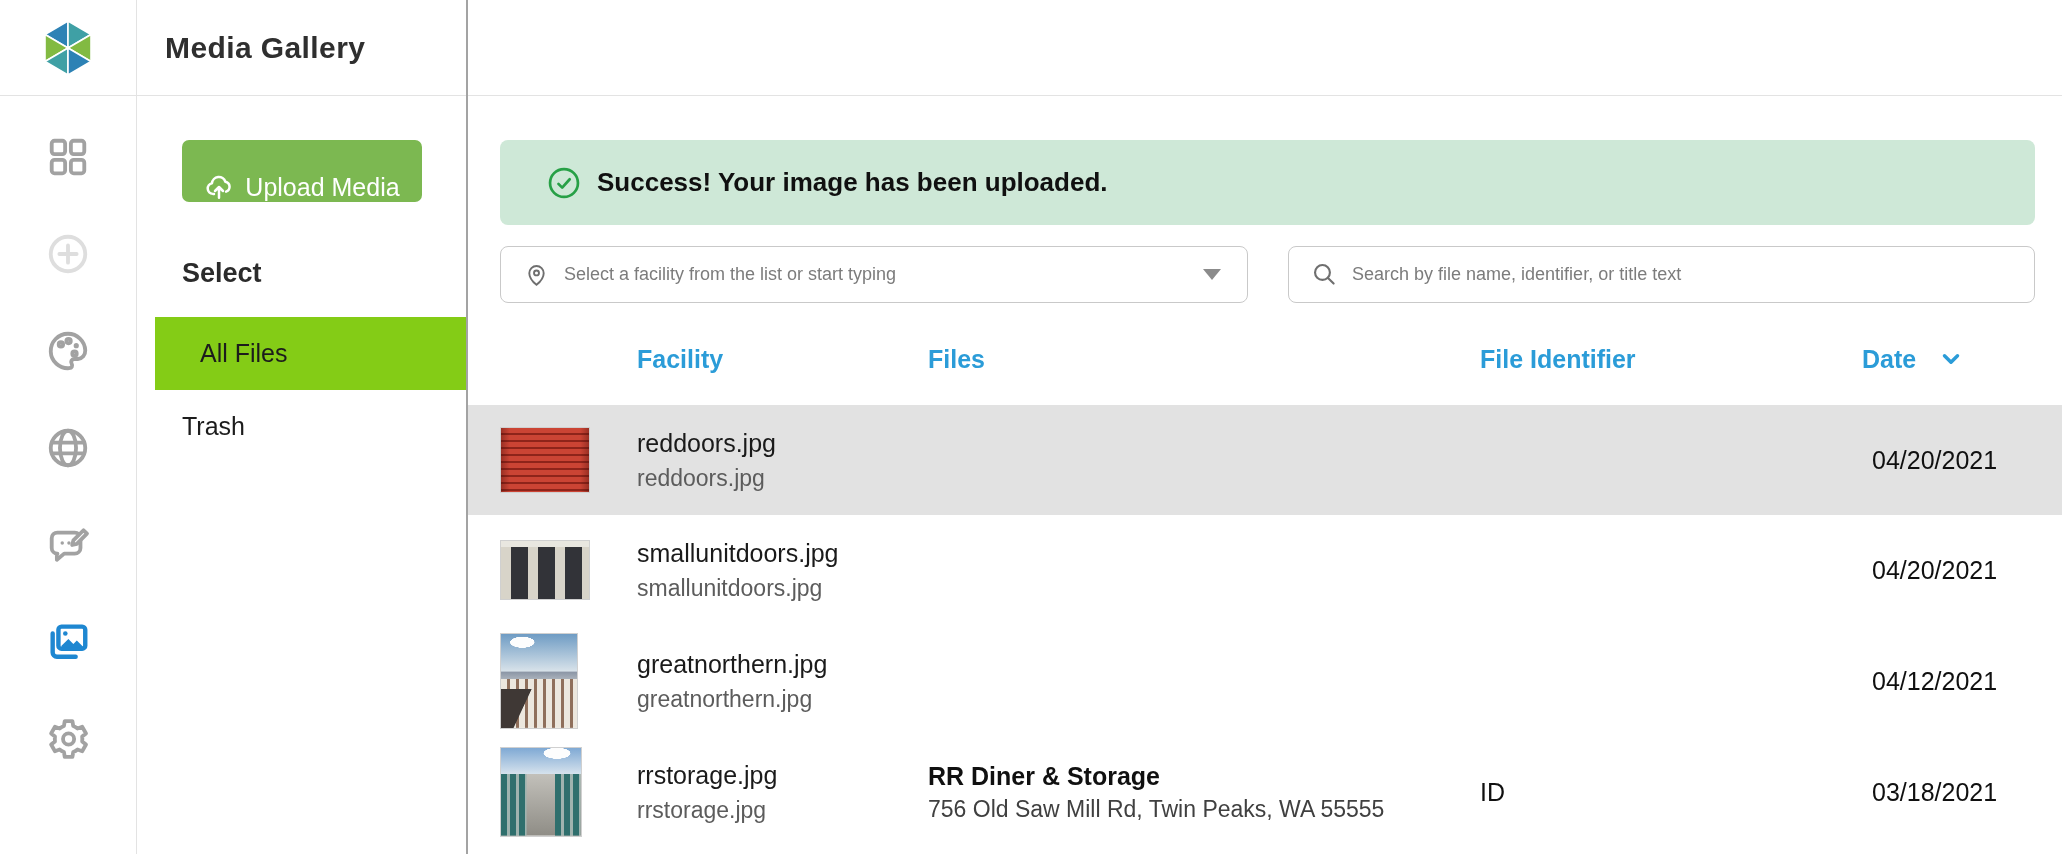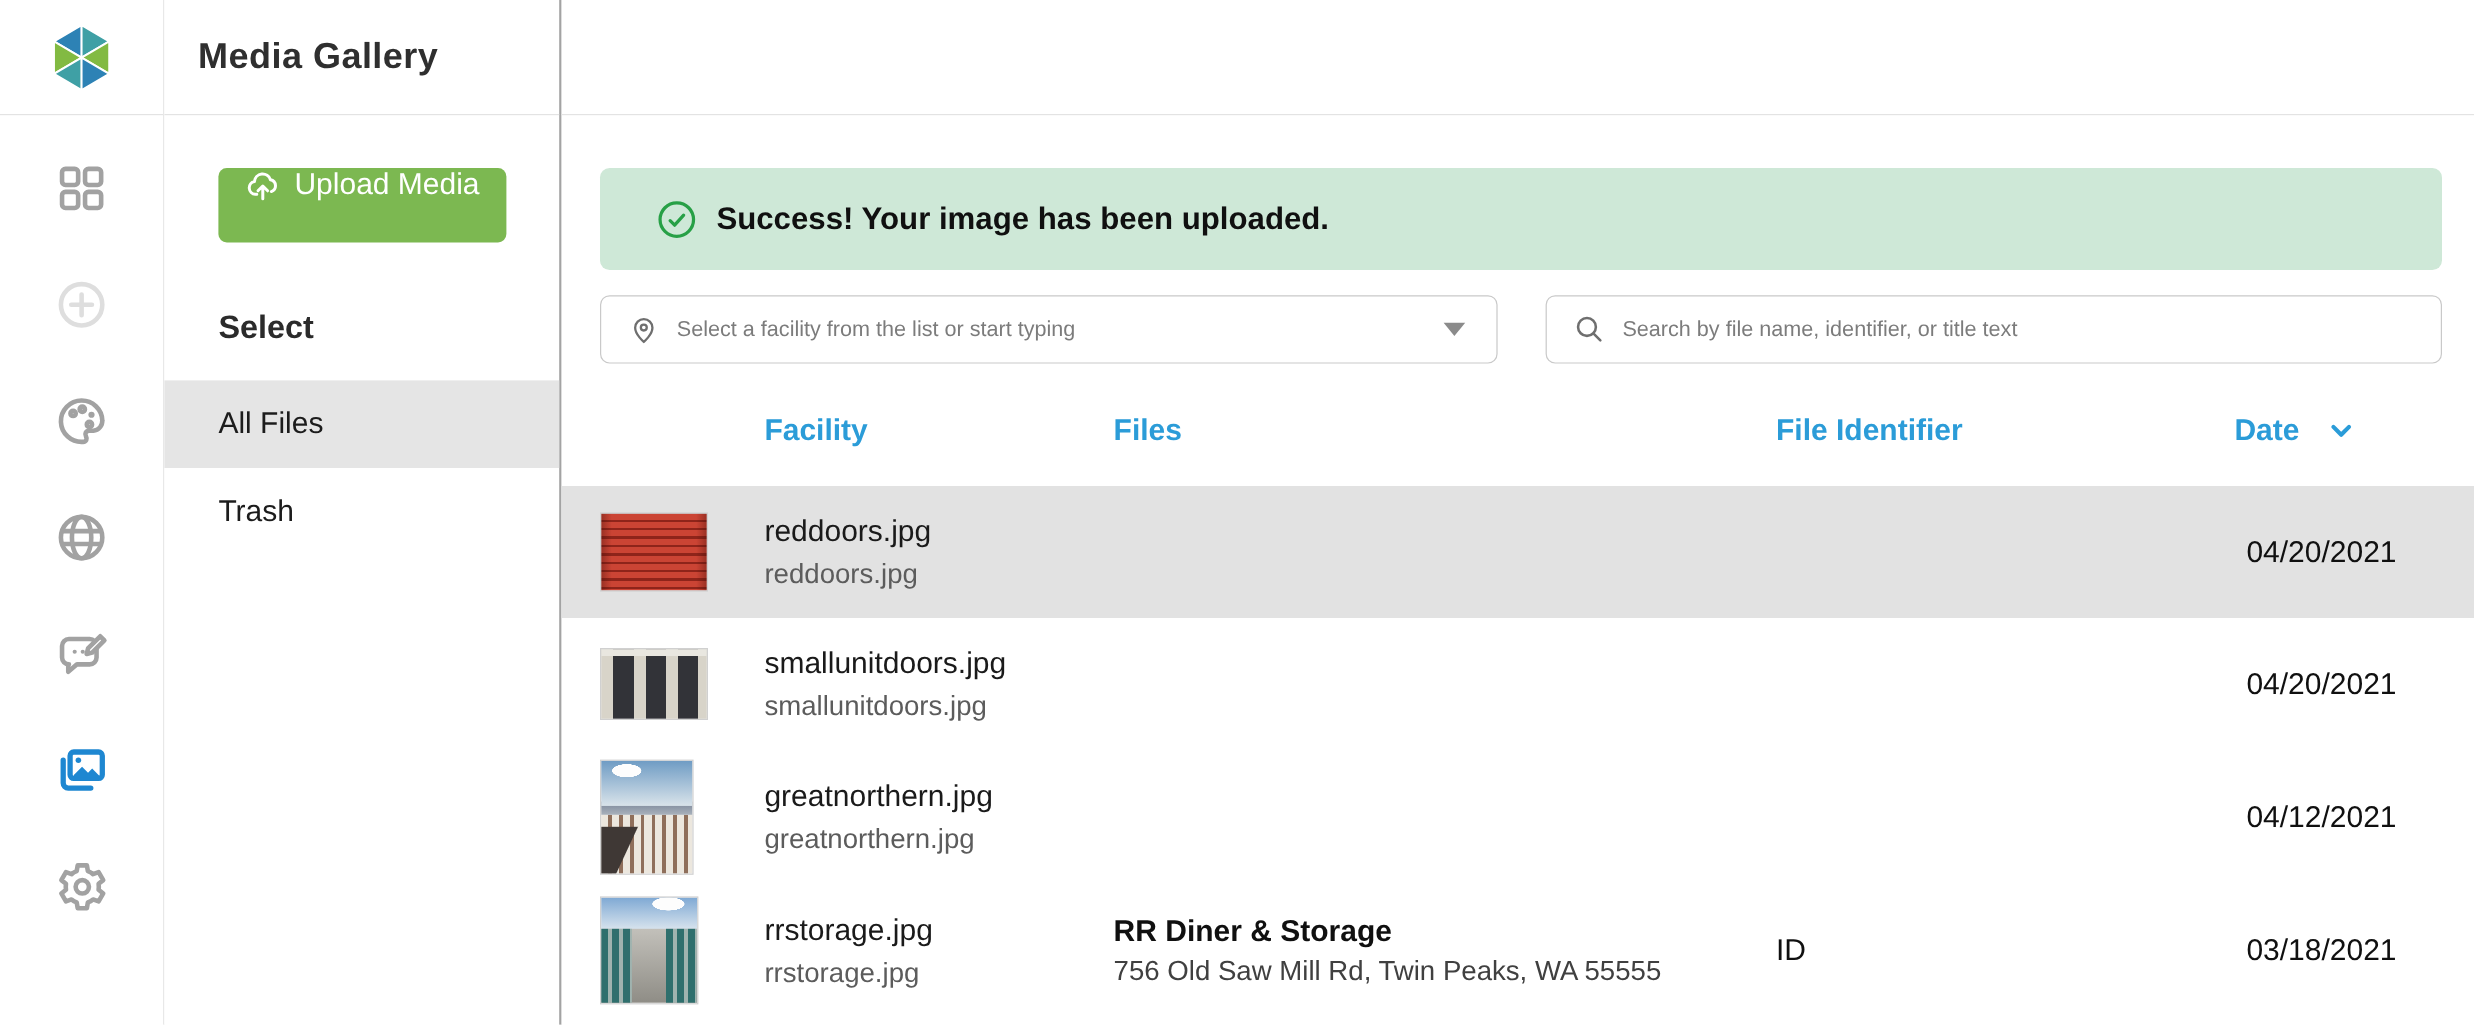--- a/index.html
+++ b/index.html
@@ -15,27 +15,27 @@
 
   
   .logo-cell { justify-content:center; }
   .iconnav { display:flex; flex-direction:column; align-items:center; padding-top:38px; gap:51px; }
   .navbtn { width:46px; height:46px; border:none; background:none; cursor:pointer; padding:0; }
   .navbtn svg { width:46px; height:46px; display:block; }
 
   
   .sidebar-header h1 { margin-left:28px; font-size:30px; font-weight:700; color:#2f2f2f; letter-spacing:.4px; }
   .upload-btn { margin:44px 0 0 45px; width:240px; height:62px; background:#7CB851; color:#fff;
-    border:none; border-radius:7px; font-size:25px; font-family:inherit; display:flex; align-items:flex-start;
+    border:none; border-radius:7px; font-size:25px; font-family:inherit; display:flex; align-items:flex-end;
     justify-content:center; gap:11px; cursor:pointer; }
   .upload-btn svg { width:30px; height:30px; }
   .manage-h { margin:56px 0 0 45px; font-size:27px; font-weight:700; color:#2b2b2b; }
   .side-item { margin-top:0; padding:22px 0 22px 45px; font-size:25px; color:#1c1c1c; cursor:pointer; }
   .side-item.first { margin-top:28px; }
-  .side-item.active { background:#e5e5e5; }
+  .side-item.active { background:#84cc16;margin-left:18px; }
 
   
   .main-body { padding:0; position:relative; }
   .banner { margin:44px 27px 0 32px; height:85px; background:#CEE8D7; border-radius:8px;
     display:flex; align-items:center; padding-left:46px; }
   .banner svg { width:36px; height:36px; flex:none; }
   .banner .msg { margin-left:15px; font-size:26px; font-weight:700; color:#101010; }
 
   .filters { display:flex; gap:40px; margin:21px 27px 0 32px; }
   .filter-box { height:57px; border:1px solid #c9c9c9; border-radius:8px; background:#fff;

